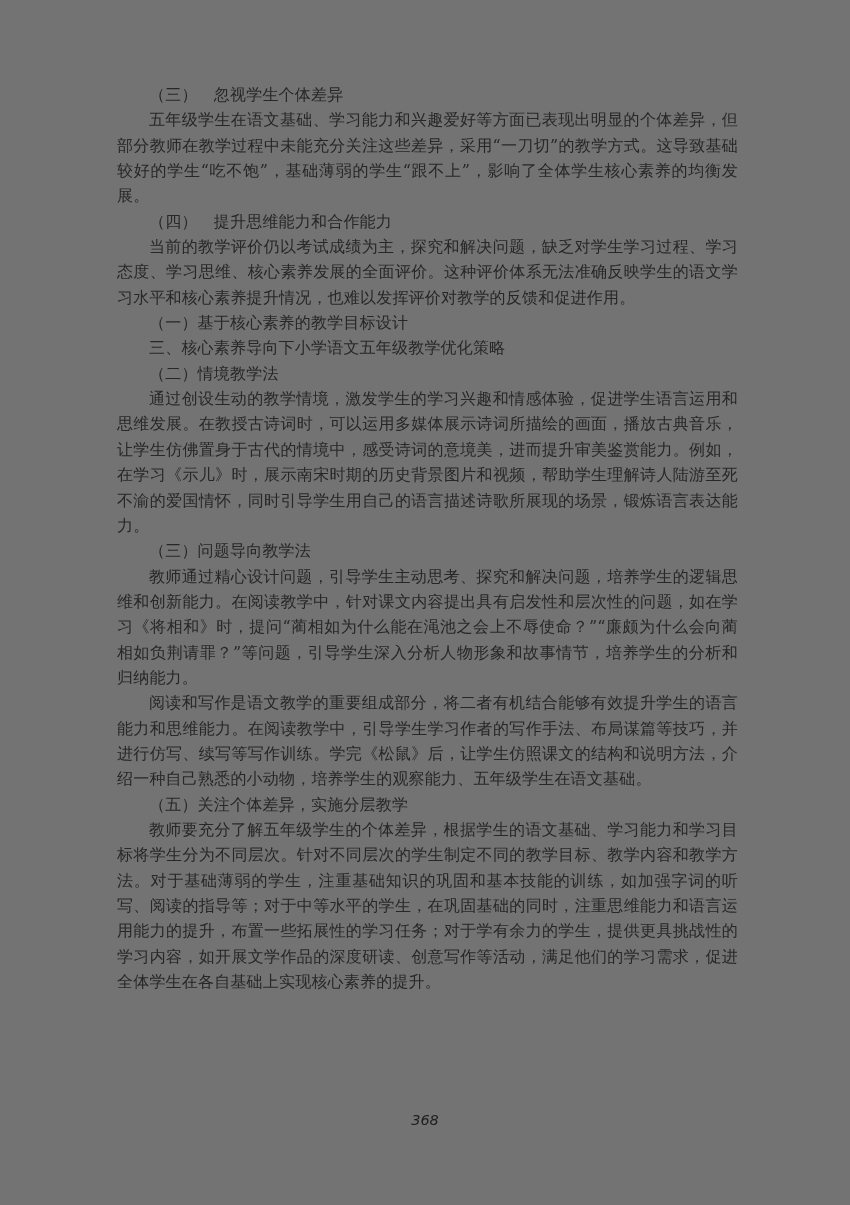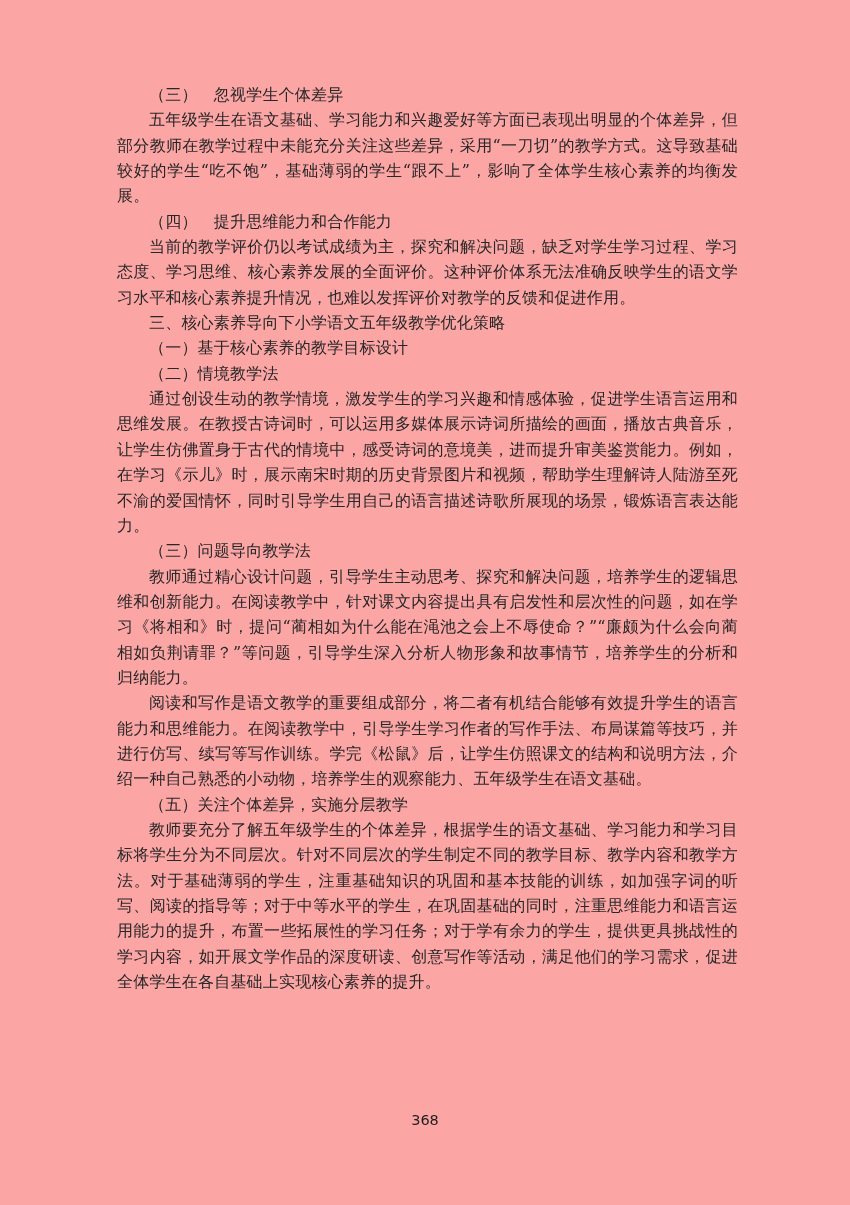--- a/index.html
+++ b/index.html
@@ -4,21 +4,21 @@
 <style>
   html, body {
     margin: 0;
     padding: 0;
     background: #ffffff;
   }
   .page {
     position: relative;
     width: 850px;
     height: 1205px;
-    background: #fca5a5;
+    background: #737373;
     overflow: hidden;
     font-family: "DejaVu Serif", "Liberation Serif", serif;
   }
   .content {
     position: absolute;
     left: 117px;
     top: 82px;
     width: 621px;
   }
   .content p {
@@ -37,34 +37,35 @@
   }
   .page-number {
     position: absolute;
     top: 1112px;
     left: 0;
     width: 100%;
     text-align: center;
     font-family: "DejaVu Sans", "Liberation Sans", sans-serif;
     font-size: 14.5px;
     color: #1f1f1f;
+    font-style: italic;
   }
 </style>
 </head>
 <body>
 
 <div class="page">
   <div class="content">
 
   <p class="heading">（三）　忽视学生个体差异</p>
       <p class="para">五年级学生在语文基础、学习能力和兴趣爱好等方面已表现出明显的个体差异，但部分教师在教学过程中未能充分关注这些差异，采用“一刀切”的教学方式。这导致基础较好的学生“吃不饱”，基础薄弱的学生“跟不上”，影响了全体学生核心素养的均衡发展。</p>
       <p class="heading">（四）　提升思维能力和合作能力</p>
       <p class="para">当前的教学评价仍以考试成绩为主，探究和解决问题，缺乏对学生学习过程、学习态度、学习思维、核心素养发展的全面评价。这种评价体系无法准确反映学生的语文学习水平和核心素养提升情况，也难以发挥评价对教学的反馈和促进作用。</p>
+      <p class="heading">（一）基于核心素养的教学目标设计</p>
       <p class="heading">三、核心素养导向下小学语文五年级教学优化策略</p>
-      <p class="heading">（一）基于核心素养的教学目标设计</p>
       <p class="heading">（二）情境教学法</p>
       <p class="para">通过创设生动的教学情境，激发学生的学习兴趣和情感体验，促进学生语言运用和思维发展。在教授古诗词时，可以运用多媒体展示诗词所描绘的画面，播放古典音乐，让学生仿佛置身于古代的情境中，感受诗词的意境美，进而提升审美鉴赏能力。例如，在学习《示儿》时，展示南宋时期的历史背景图片和视频，帮助学生理解诗人陆游至死不渝的爱国情怀，同时引导学生用自己的语言描述诗歌所展现的场景，锻炼语言表达能力。</p>
       <p class="heading">（三）问题导向教学法</p>
       <p class="para">教师通过精心设计问题，引导学生主动思考、探究和解决问题，培养学生的逻辑思维和创新能力。在阅读教学中，针对课文内容提出具有启发性和层次性的问题，如在学习《将相和》时，提问“蔺相如为什么能在渑池之会上不辱使命？”“廉颇为什么会向蔺相如负荆请罪？”等问题，引导学生深入分析人物形象和故事情节，培养学生的分析和归纳能力。</p>
       <p class="para">阅读和写作是语文教学的重要组成部分，将二者有机结合能够有效提升学生的语言能力和思维能力。在阅读教学中，引导学生学习作者的写作手法、布局谋篇等技巧，并进行仿写、续写等写作训练。学完《松鼠》后，让学生仿照课文的结构和说明方法，介绍一种自己熟悉的小动物，培养学生的观察能力、五年级学生在语文基础。</p>
       <p class="heading">（五）关注个体差异，实施分层教学</p>
       <p class="para">教师要充分了解五年级学生的个体差异，根据学生的语文基础、学习能力和学习目标将学生分为不同层次。针对不同层次的学生制定不同的教学目标、教学内容和教学方法。对于基础薄弱的学生，注重基础知识的巩固和基本技能的训练，如加强字词的听写、阅读的指导等；对于中等水平的学生，在巩固基础的同时，注重思维能力和语言运用能力的提升，布置一些拓展性的学习任务；对于学有余力的学生，提供更具挑战性的学习内容，如开展文学作品的深度研读、创意写作等活动，满足他们的学习需求，促进全体学生在各自基础上实现核心素养的提升。</p>
     </div>
   <div class="page-number">368</div>
 </div>

